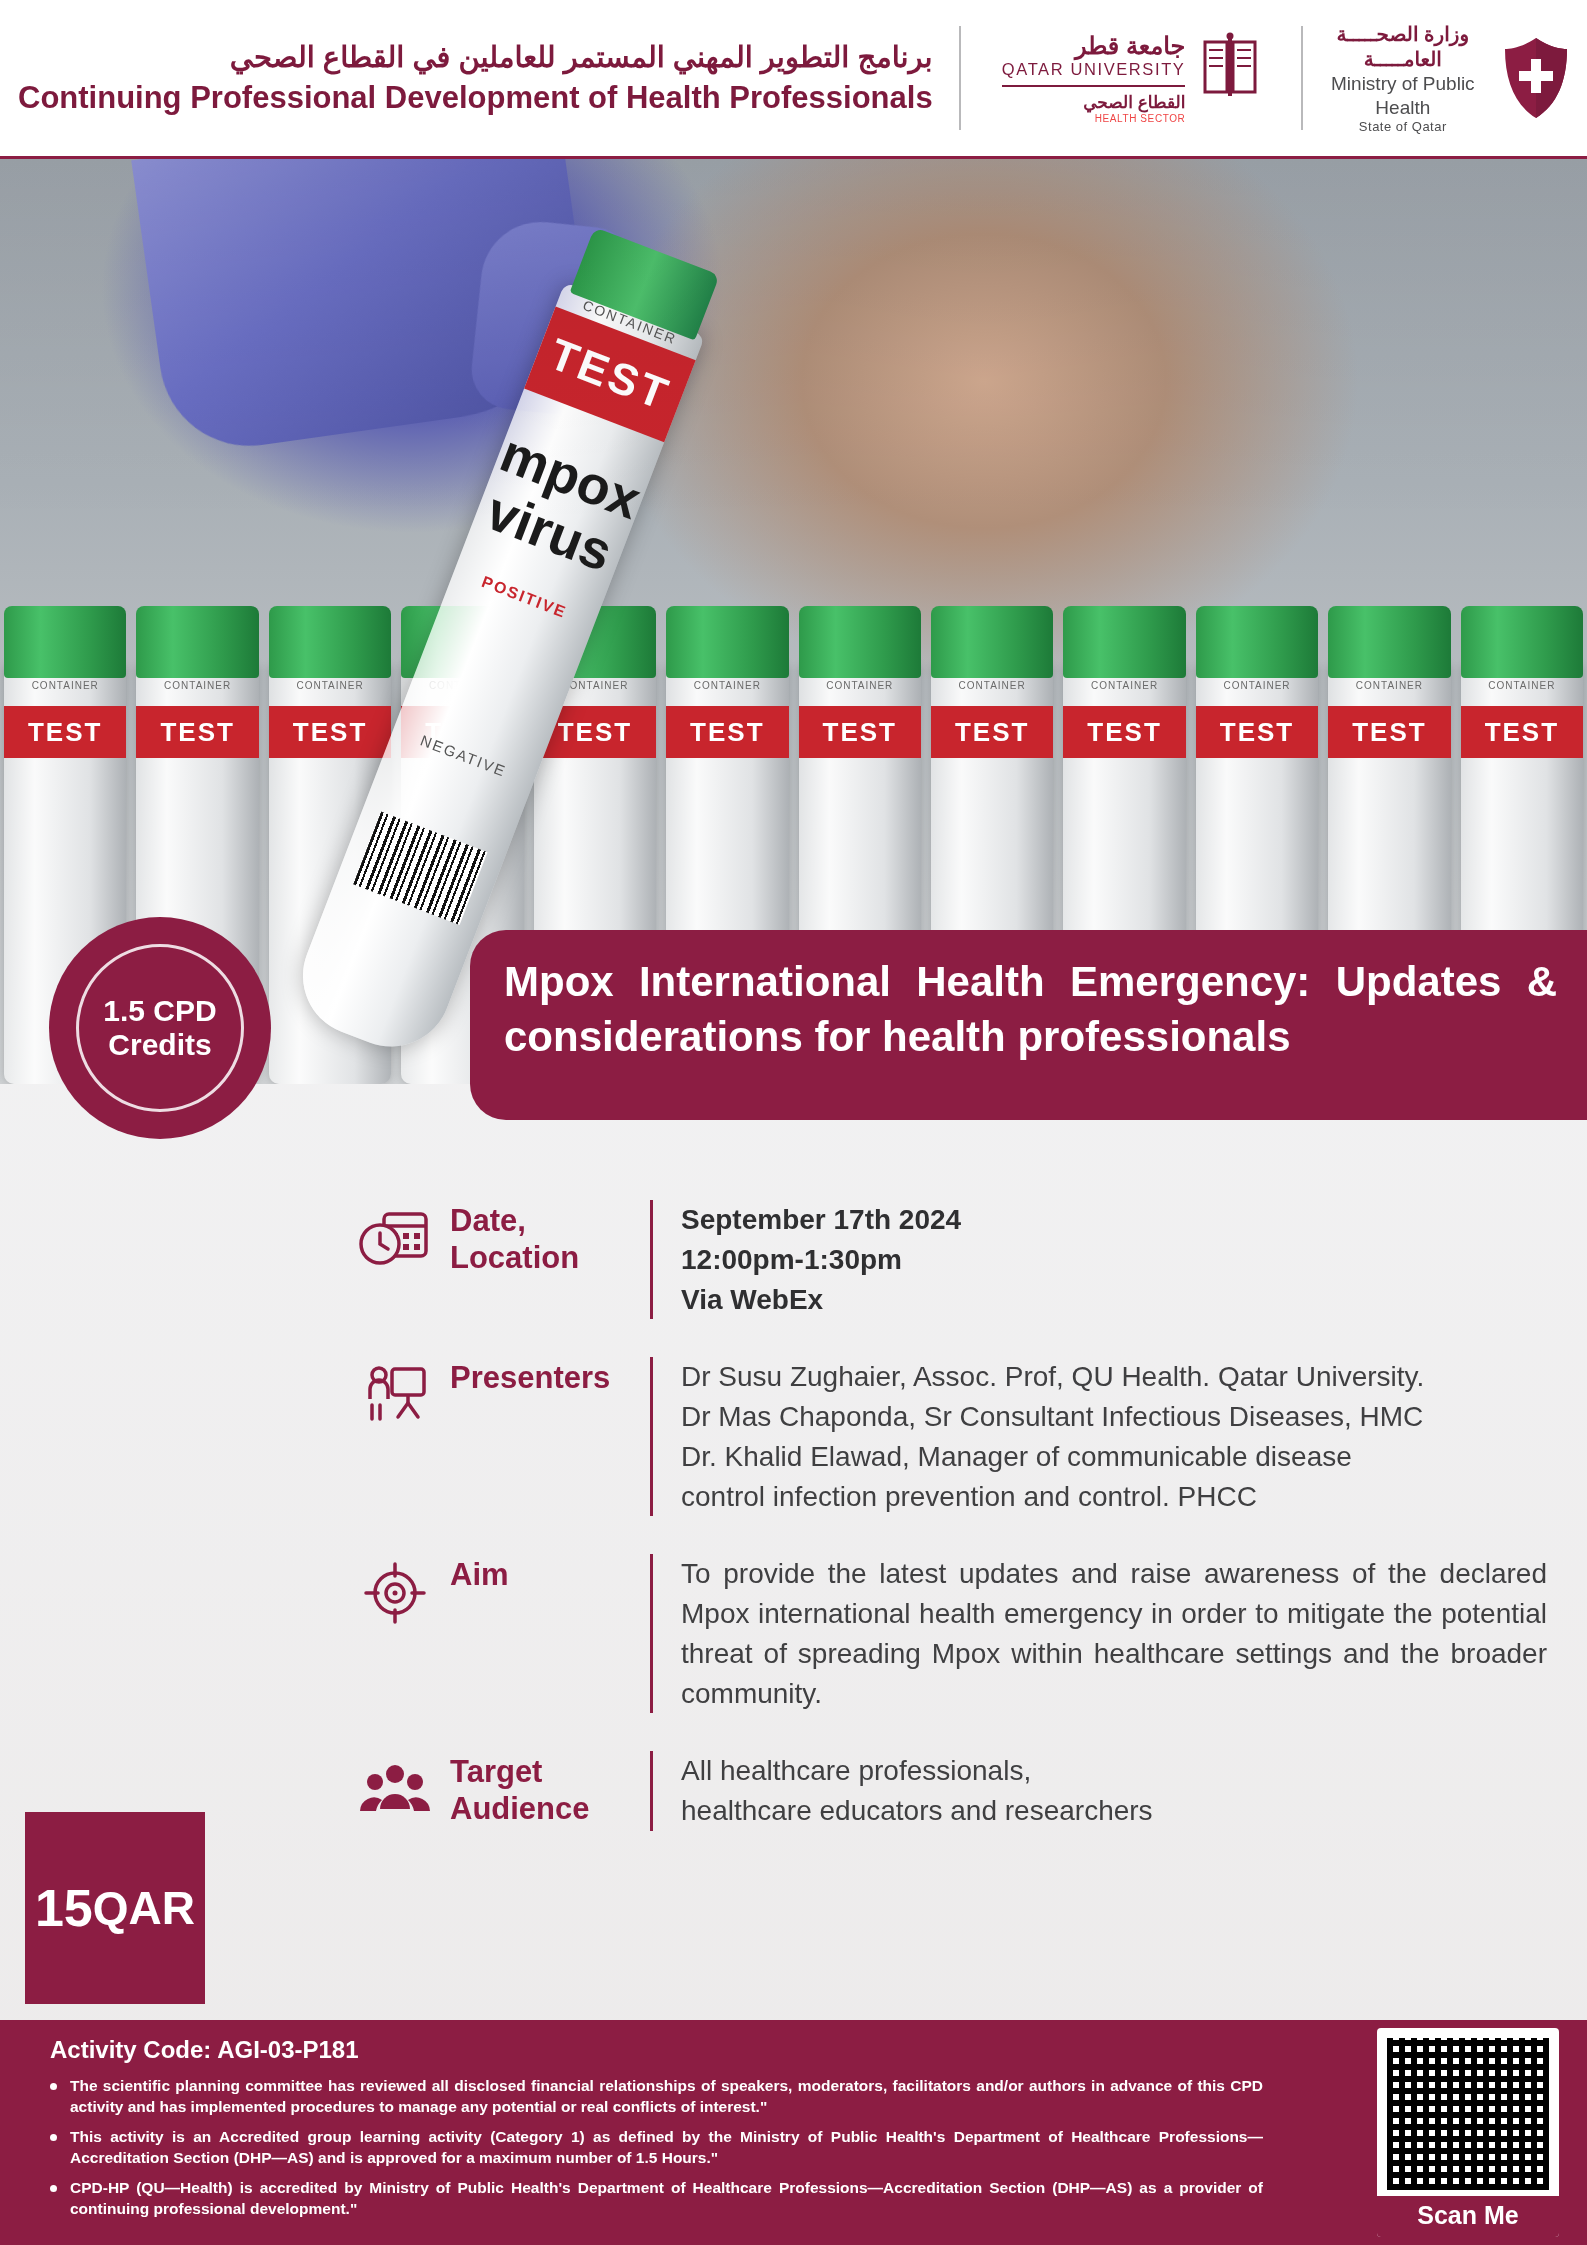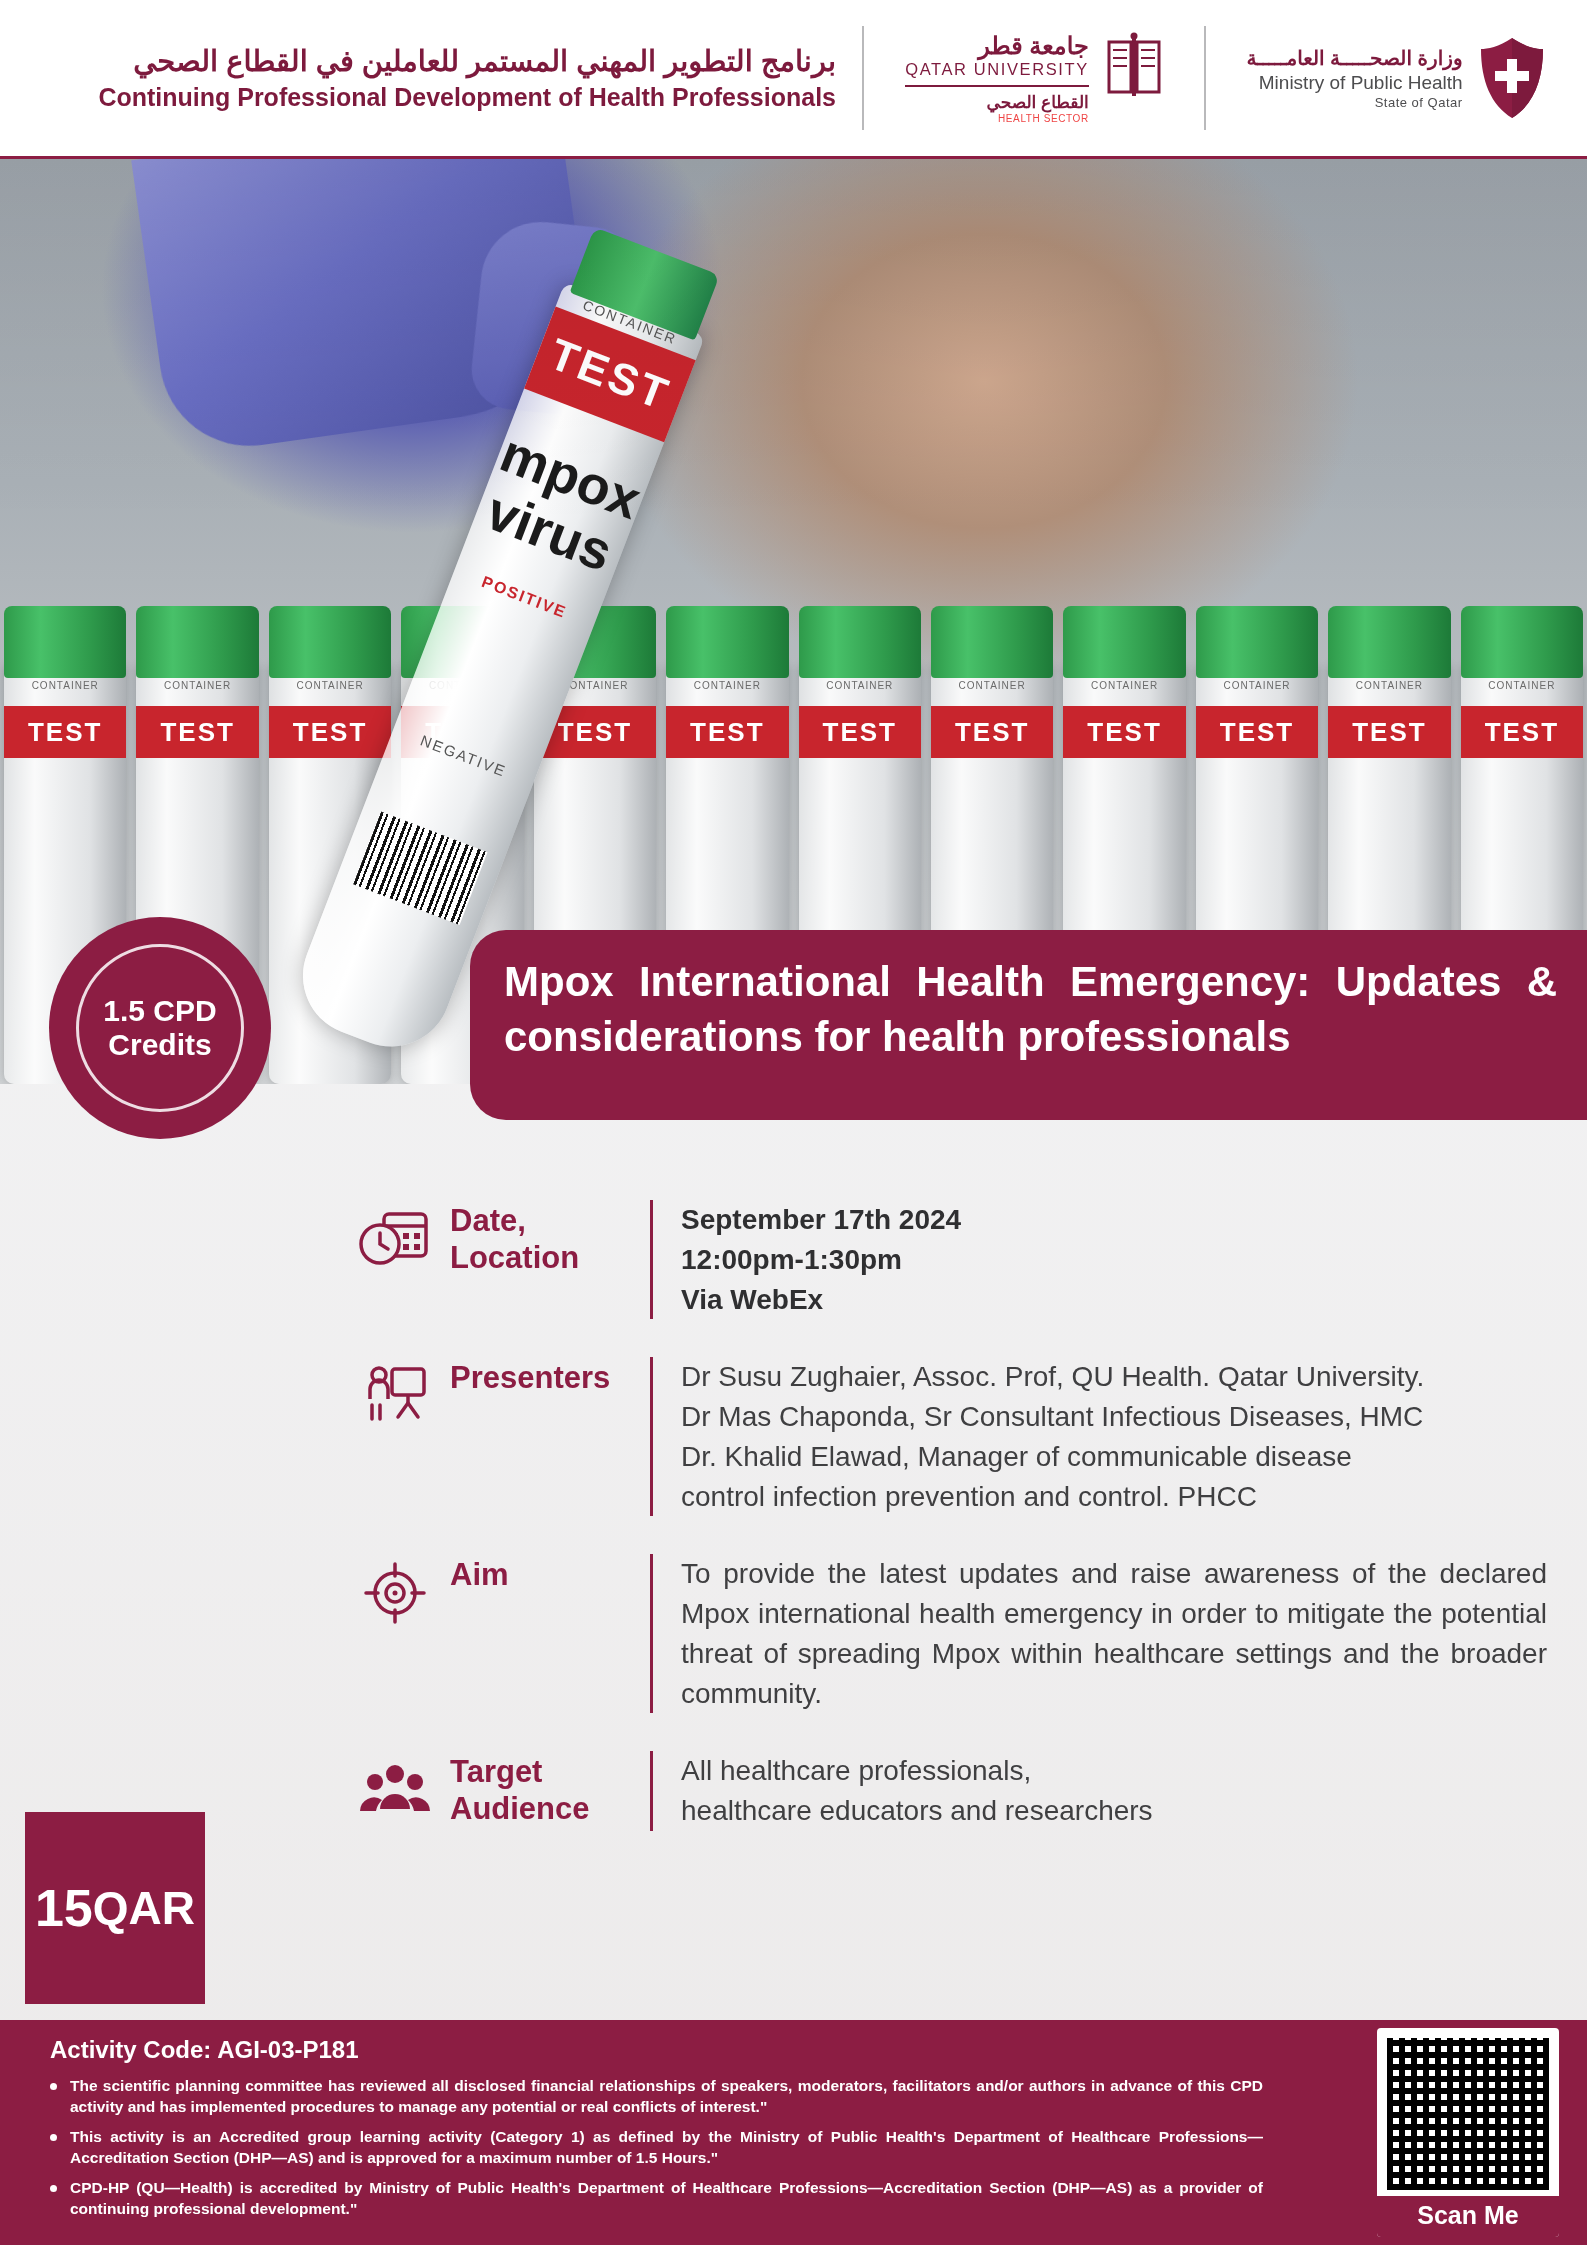--- a/index.html
+++ b/index.html
@@ -34,21 +34,21 @@
   }
   .hdr-ar {
     font-size: 29px;
     font-weight: bold;
     color: #7d1a3d;
     direction: rtl;
     line-height: 1.2;
     letter-spacing: 0px;
   }
   .hdr-en {
-    font-size: 25px;
+    font-size: 31px;
     font-weight: bold;
     color: #7d1a3d;
     line-height: 1.2;
     margin-top: 4px;
     white-space: nowrap;
   }
   .hdr-sep {
     width: 2px;
     height: 104px;
     background: #b9b9bb;
@@ -79,21 +79,21 @@
   }
   .qu-logo { flex: 0 0 58px; }
   .hdr-right {
     flex: 1;
     display: flex;
     align-items: center;
     justify-content: center;
     gap: 14px;
     padding: 0 16px;
   }
-  .moph-txt { text-align: right; }
+  .moph-txt { text-align: center; }
   .moph-ar {
     font-size: 20px; font-weight: bold; color: #7d1a3d; direction: rtl; line-height: 1.25;
     letter-spacing: 1px;
   }
   .moph-en {
     font-size: 19px; font-weight: normal; color: #4d4d4f; line-height: 1.25;
   }
   .moph-en2 { font-size: 13px; color: #4d4d4f; letter-spacing: 0.5px; }
 
   

